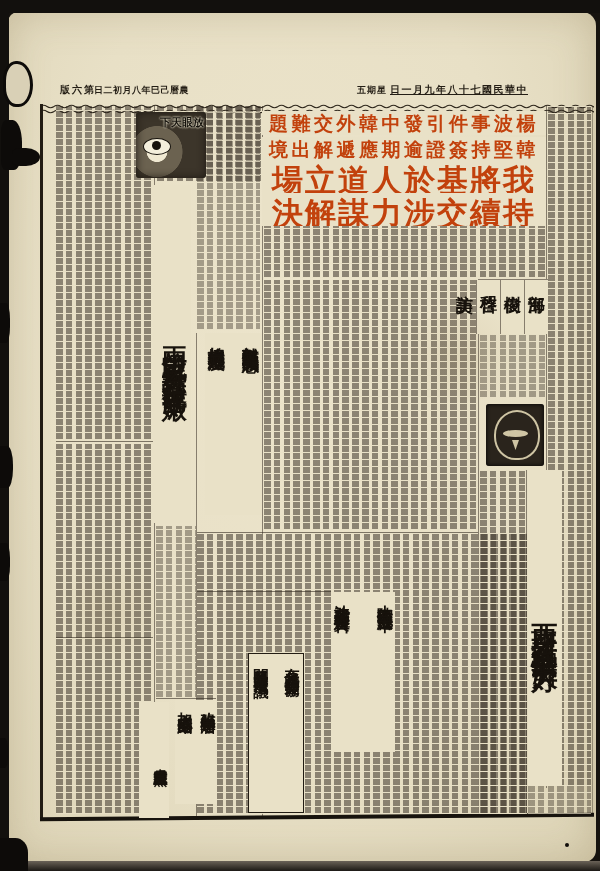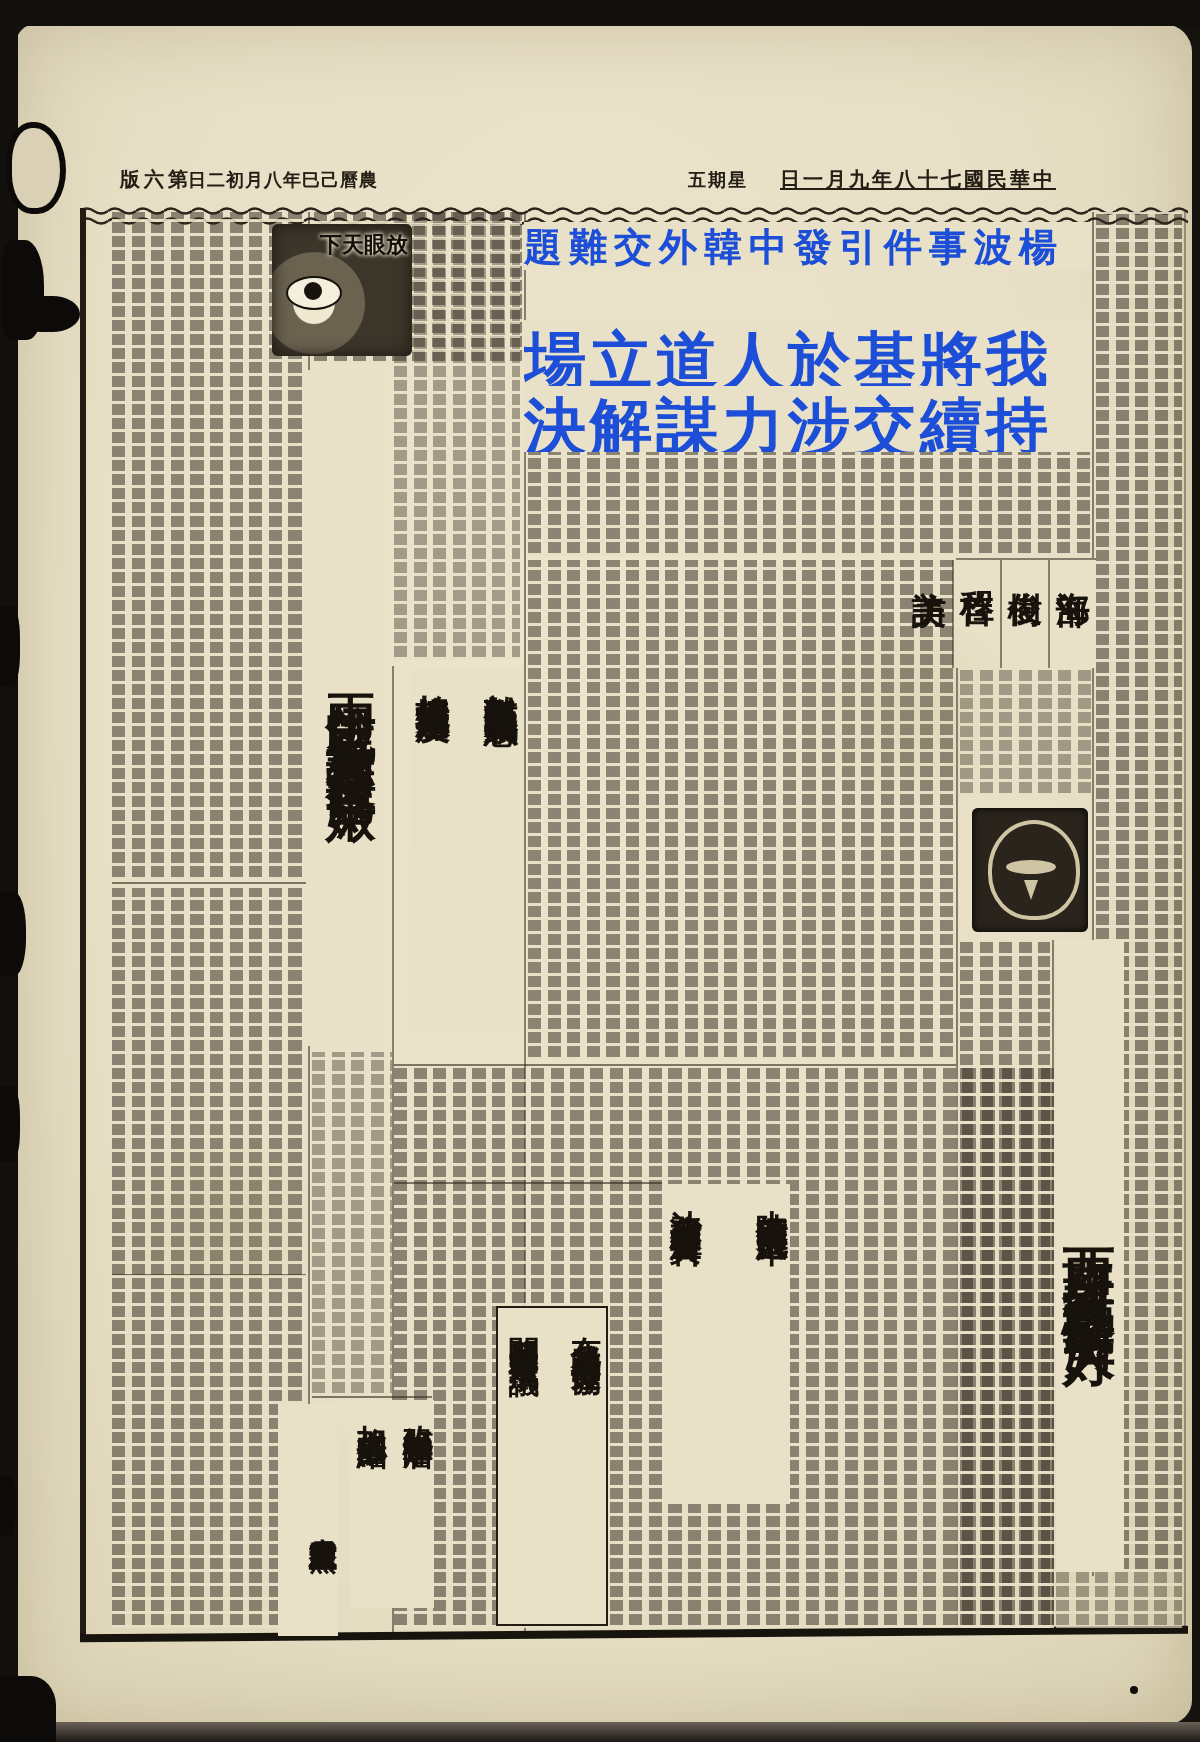--- a/index.html
+++ b/index.html
@@ -17,31 +17,31 @@
   .sim.light{opacity:.66;}
   .vline{position:absolute;width:1px;background:rgba(52,44,34,.55);}
   .hline{position:absolute;height:1px;background:rgba(52,44,34,.6);}
   .ink{color:#1d1812;}
   .hl{position:absolute;color:#17120c;font-weight:bold;background:#e9e1c7;}
   .vert{writing-mode:vertical-rl;text-orientation:upright;}
   .cols{display:flex;flex-direction:row-reverse;justify-content:space-between;}
   .cols>span{writing-mode:vertical-rl;text-orientation:upright;display:block;}
   .mast{position:absolute;color:#241e15;font-weight:bold;white-space:nowrap;}
   .blob{position:absolute;background:#0d0b09;}
-  .kick{position:absolute;background:#e9e1c7;color:#1d4ed8;font-weight:bold;
-    text-align:left;white-space:nowrap;overflow:hidden;}
+  .kick{position:absolute;background:#e9e1c7;color:#c2410c;font-weight:bold;
+    text-align:center;white-space:nowrap;overflow:hidden;}
 </style>
 </head>
 <body>
 
 <div class="paper">
 
   <div class="mast" style="left:52px;top:71px;font-size:10px;letter-spacing:2px;">版六第</div>
   <div class="mast" style="left:86px;top:72px;font-size:9px;letter-spacing:.5px;">日二初月八年巳己曆農</div>
-  <div class="mast" style="left:336px;top:72px;font-size:9px;letter-spacing:1px;">五期星</div>
+  <div class="mast" style="left:349px;top:72px;font-size:9px;letter-spacing:1px;">五期星</div>
   <div class="mast" style="left:382px;top:71px;font-size:10px;letter-spacing:1.5px;text-decoration:underline;">日一月九年八十七國民華中</div>
 
   <div class="abs" style="left:32px;top:88px;width:554px;height:10px;">
     <svg width="554" height="10">
       <defs>
         <pattern id="wv" width="14" height="10" patternUnits="userSpaceOnUse">
           <path d="M0 2.5 Q3.5 0 7 2.5 T14 2.5" stroke="#2b2419" stroke-width="1.2" fill="none"></path>
           <path d="M0 7.5 Q3.5 5 7 7.5 T14 7.5" stroke="#2b2419" stroke-width="1.2" fill="none"></path>
         </pattern>
       </defs>
@@ -71,20 +71,21 @@
   <div class="sim" style="left:256px;top:268px;width:213px;height:250px;"></div>
   <div class="sim light" style="left:472px;top:322px;width:66px;height:64px;"></div>
   <div class="sim" style="left:472px;top:458px;width:45px;height:344px;"></div>
   <div class="sim" style="left:540px;top:94px;width:43px;height:680px;"></div>
   <div class="sim light" style="left:520px;top:774px;width:63px;height:28px;"></div>
   <div class="sim" style="left:189px;top:522px;width:330px;height:280px;"></div>
   <div class="sim" style="left:48px;top:432px;width:98px;height:370px;"></div>
   <div class="sim light" style="left:148px;top:514px;width:40px;height:172px;"></div>
 
   <div class="kick" style="left:254px;top:99px;width:284px;height:24px;font-size:19px;letter-spacing:3.5px;">題難交外韓中發引件事波楊</div>
+  <div class="kick" style="left:254px;top:125px;width:284px;height:24px;font-size:19px;letter-spacing:3.5px;">境出解遞應期逾證簽持堅韓</div>
   <div class="kick" style="left:254px;top:148px;width:284px;height:33px;font-size:31px;letter-spacing:2px;">場立道人於基將我</div>
   <div class="kick" style="left:254px;top:181px;width:284px;height:33px;font-size:31px;letter-spacing:2px;">決解謀力涉交續持</div>
 
   <div class="abs" style="left:128px;top:100px;width:70px;height:66px;border-radius:3px;
               background:radial-gradient(circle at 30% 60%, #f0e9d2 0 16%, #6b6250 17% 40%, #3c352a 41% 100%);
               box-shadow:inset 0 0 8px #1d1812;">
     <div class="abs" style="left:7px;top:26px;width:26px;height:15px;background:#f4efdc;border-radius:50%;border:1.5px solid #16120c;">
       <div class="abs" style="left:8px;top:2px;width:9px;height:9px;background:#16120c;border-radius:50%;"></div>
     </div>
     <div class="abs ink" style="right:2px;top:3px;font-size:11px;font-weight:bold;color:#13100b;

